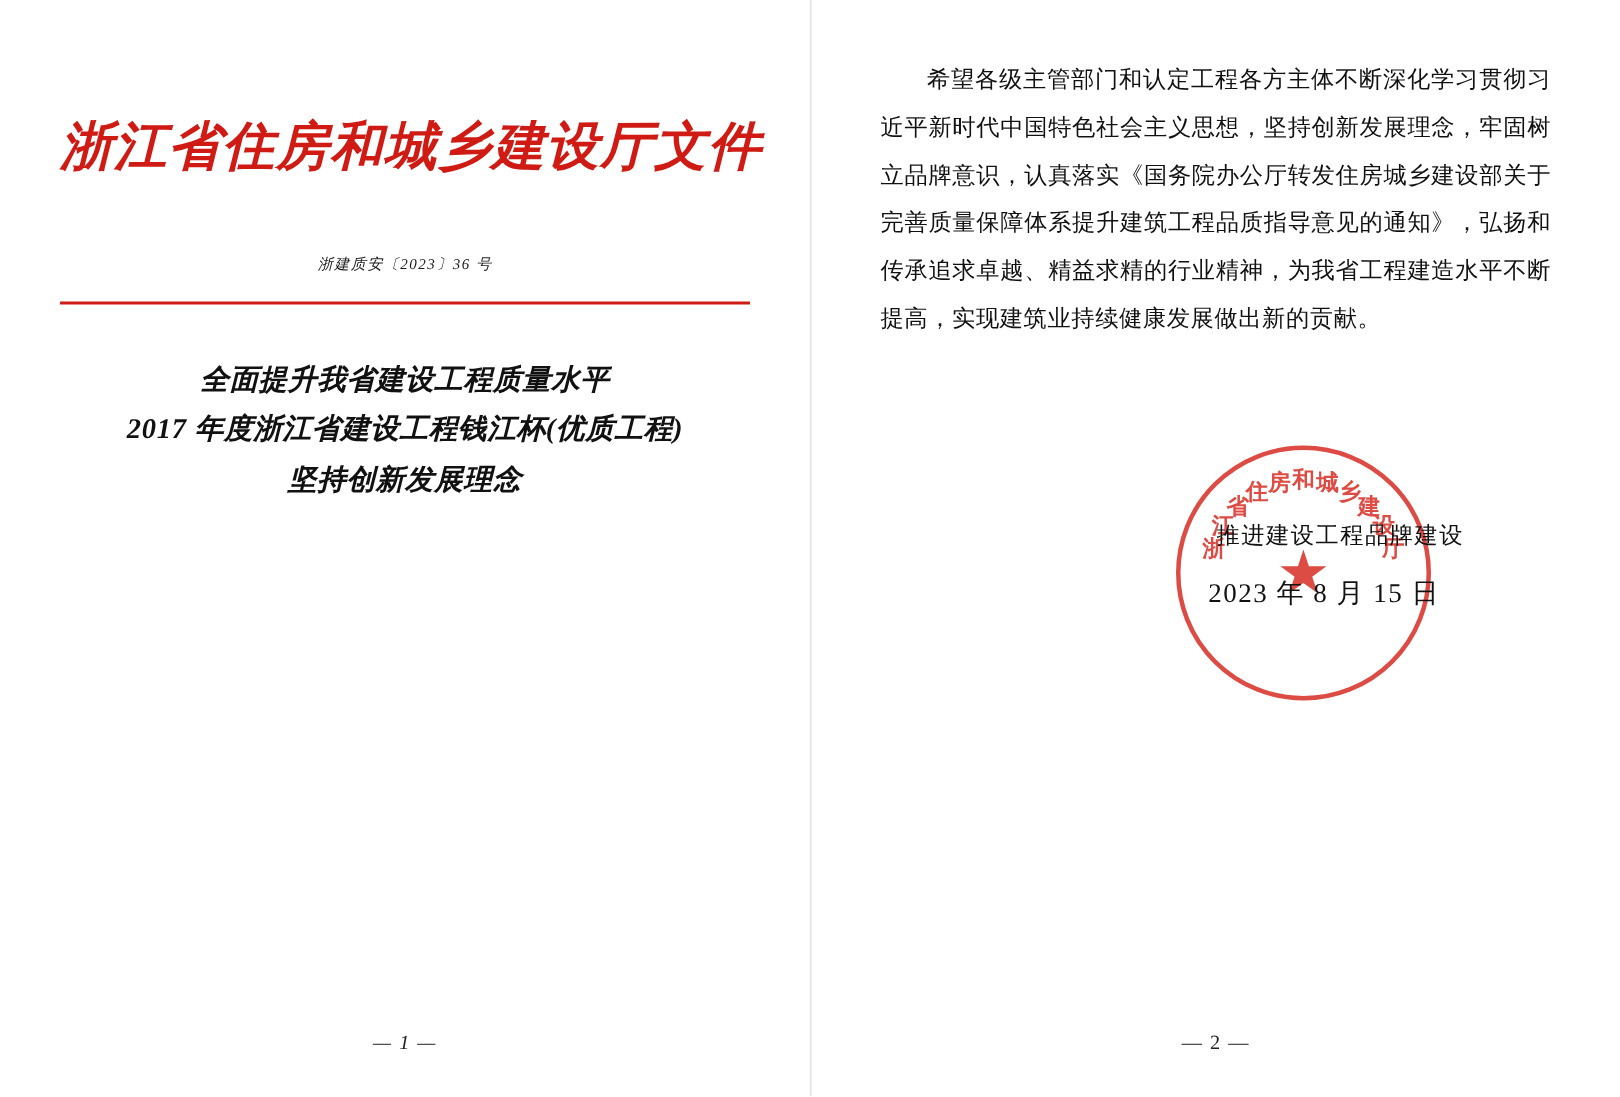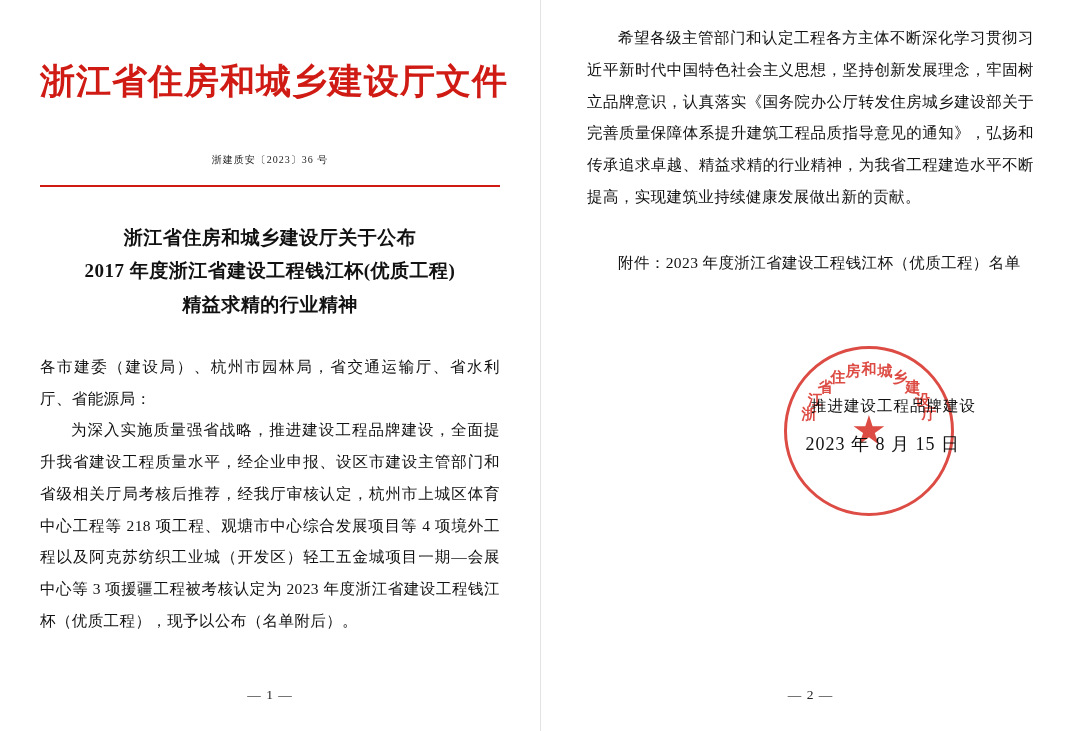--- a/index.html
+++ b/index.html
@@ -21,25 +21,26 @@
     background: #ffffff;
   }
   .page {
     position: relative;
     box-sizing: border-box;
     height: 731px;
     background: #ffffff;
   }
   .page-left {
     width: 540px;
-    padding: 0 40px;
+    padding: 16px 40px;
+    font-style: italic;
   }
   .page-right {
     width: 626px;
-    padding: 0 46px;
+    padding: 16px 46px;
     border-left: 1px solid #e2e2e2;
   }
   
   .letterhead {
     margin-top: 58px;
     text-align: center;
   }
   .letterhead-title {
     color: #cf1b14;
     font-size: 35px;
@@ -190,40 +191,35 @@
 
     <div class="letterhead">
       <div class="letterhead-title">浙江省住房和城乡建设厅文件</div>
     </div>
 
     <div class="doc-number">浙建质安〔2023〕36 号</div>
 
     <div class="red-rule"></div>
 
     <div class="doc-title">
-      <div>浙江省住房和城乡建设厅关于公布</div>
+      <div>全面提升我省建设工程质量水平</div>
       <div>2017 年度浙江省建设工程钱江杯(优质工程)</div>
-      <div>精益求精的行业精神</div>
-    </div>
-
-    <div class="body-text">
-      <p>各市建委（建设局）、杭州市园林局，省交通运输厅、省水利厅、省能源局：</p>
-      <p class="indent2 gap-p">为深入实施质量强省战略，推进建设工程品牌建设，全面提升我省建设工程质量水平，经企业申报、设区市建设主管部门和省级相关厅局考核后推荐，经我厅审核认定，杭州市上城区体育中心工程等 218 项工程、观塘市中心综合发展项目等 4 项境外工程以及阿克苏纺织工业城（开发区）轻工五金城项目一期—会展中心等 3 项援疆工程被考核认定为 2023 年度浙江省建设工程钱江杯（优质工程），现予以公布（名单附后）。</p>
-    </div>
+      <div>坚持创新发展理念</div>
+    </div>
+
 
     <div class="page-footer">— 1 —</div>
   </div>
 
   <div class="page page-right">
 
     <div class="body-right">
       <p class="indent2">希望各级主管部门和认定工程各方主体不断深化学习贯彻习近平新时代中国特色社会主义思想，坚持创新发展理念，牢固树立品牌意识，认真落实《国务院办公厅转发住房城乡建设部关于完善质量保障体系提升建筑工程品质指导意见的通知》，弘扬和传承追求卓越、精益求精的行业精神，为我省工程建造水平不断提高，实现建筑业持续健康发展做出新的贡献。</p>
     </div>
 
-    <div class="attachment">附件：2023 年度浙江省建设工程钱江杯（优质工程）名单</div>
 
     <div class="sign-block">
 
       <div class="seal">
         <div class="seal-ring-text">
           <div class="seal-char" style="transform:translate(-50%,-50%) rotate(-75deg) translateY(-62px)">
               <span style="transform:translate(-50%,-50%) rotate(75deg)">浙</span>
             </div>
           <div class="seal-char" style="transform:translate(-50%,-50%) rotate(-60deg) translateY(-62px)">
               <span style="transform:translate(-50%,-50%) rotate(60deg)">江</span>

